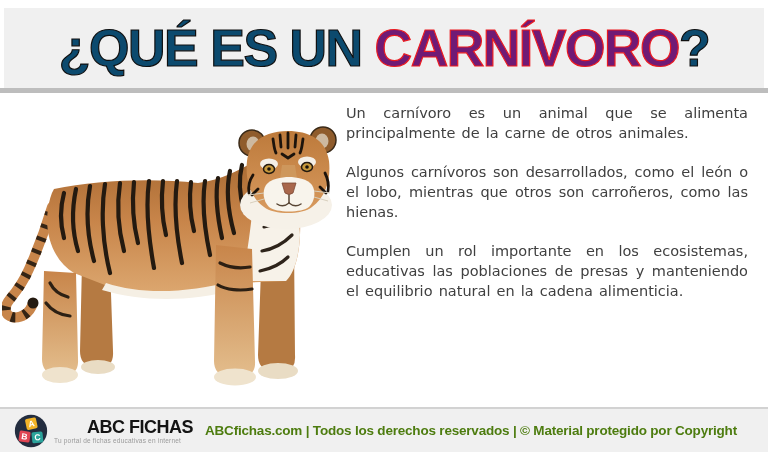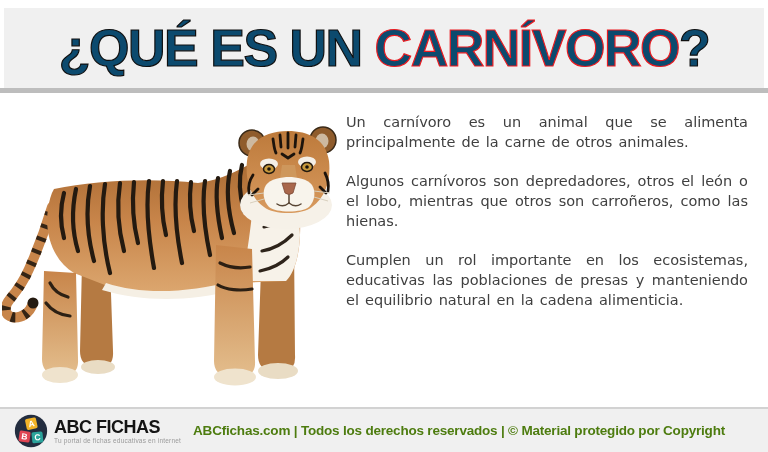--- a/index.html
+++ b/index.html
@@ -13,47 +13,48 @@
   
   .header {
     position:absolute; top:8px; left:4px; right:4px; height:80px;
     background:#f0f0f0; display:flex; align-items:center; justify-content:center;
   }
   .title {
     font-size:52px; font-weight:900; letter-spacing:-1.5px; line-height:80px;
     white-space:nowrap; -webkit-text-stroke:1.2px currentColor;
   }
   .title .t-black { color:#0c4a6e; -webkit-text-stroke:1.2px #101010; }
-  .title .t-red   { color:#0c4a6e; -webkit-text-stroke:1.2px #ec1b20; }
+  .title .t-red   { color:#701a75; -webkit-text-stroke:1.2px #ec1b20; }
   .header-divider {
     position:absolute; top:88px; left:0; width:768px; height:5px; background:#bdbdbd;
   }
 
   
   .main { position:absolute; top:93px; left:0; width:768px; height:314px; background:#fff; }
   .tiger-wrap { position:absolute; left:2px; top:30px; width:336px; height:266px; }
-  .text-col { position:absolute; left:346px; top:19px; width:402px; }
+  .text-col { position:absolute; left:346px; top:10px; width:402px; }
   .text-col p {
     margin:0 0 19px 0; font-family:"DejaVu Sans", sans-serif;
     font-size:14.5px; line-height:20px; color:#404040;
     text-align:justify; word-spacing:1.5px;
   }
 
   
   .footer {
     position:absolute; bottom:0; left:0; width:768px; height:45px;
     background:#f0f0f0; border-top:2px solid #d2d2d2;
     display:flex; align-items:center; padding:0 14px;
   }
   .logo { display:flex; align-items:center; }
   .logo-badge { width:34px; height:34px; flex:0 0 auto; }
   .brand-block { margin-left:6px; display:flex; flex-direction:column; justify-content:center; }
   .brand {
     font-size:18px; font-weight:800; letter-spacing:-0.5px; color:#141414; line-height:18px;
     white-space:nowrap;
+    margin-left:33px;
   }
   .tagline { font-size:6.5px; color:#9a9a9a; letter-spacing:0.2px; margin-top:1px; white-space:nowrap; }
   .copyright {
     margin-left:12px; font-size:13.5px; font-weight:700; color:#4d7c0f;
     letter-spacing:-0.2px; white-space:nowrap;
   }
 </style>
 </head>
 <body>
 
@@ -176,21 +177,21 @@
             <path d="M 287 72 L 287 80"></path>
             <path d="M 287 80 Q 281 85 275 81"></path>
             <path d="M 287 80 Q 293 85 299 81"></path>
           </g>
         </g>
       </svg>
     </div>
 
     <div class="text-col">
       <p>Un carnívoro es un animal que se alimenta principalmente de la carne de otros animales.</p>
-      <p>Algunos carnívoros son depredadores, otros el león o el lobo, mientras que otros son carroñeros, como las hienas.</p>
+      <p>Algunos carnívoros son desarrollados, como el león o el lobo, mientras que otros son carroñeros, como las hienas.</p>
       <p>Cumplen un rol importante en los ecosistemas, educativas las poblaciones de presas y manteniendo el equilibrio natural en la cadena alimenticia.</p>
     </div>
   </main>
 
   <footer class="footer">
     <div class="logo">
       <svg class="logo-badge" viewBox="0 0 40 40" xmlns="http://www.w3.org/2000/svg">
         <circle cx="20" cy="20" r="19" fill="#232d3f"></circle>
         <g transform="rotate(-12 20 12)">
           <rect x="14" y="5" width="13" height="13" rx="2" fill="#f2b428"></rect>

